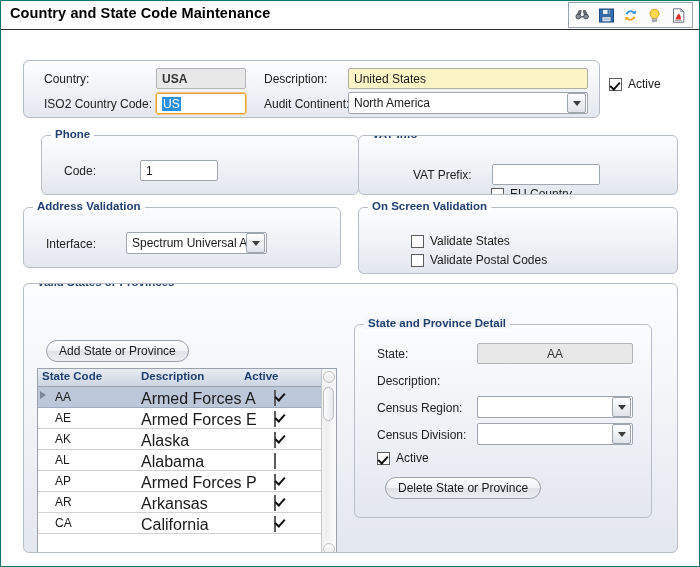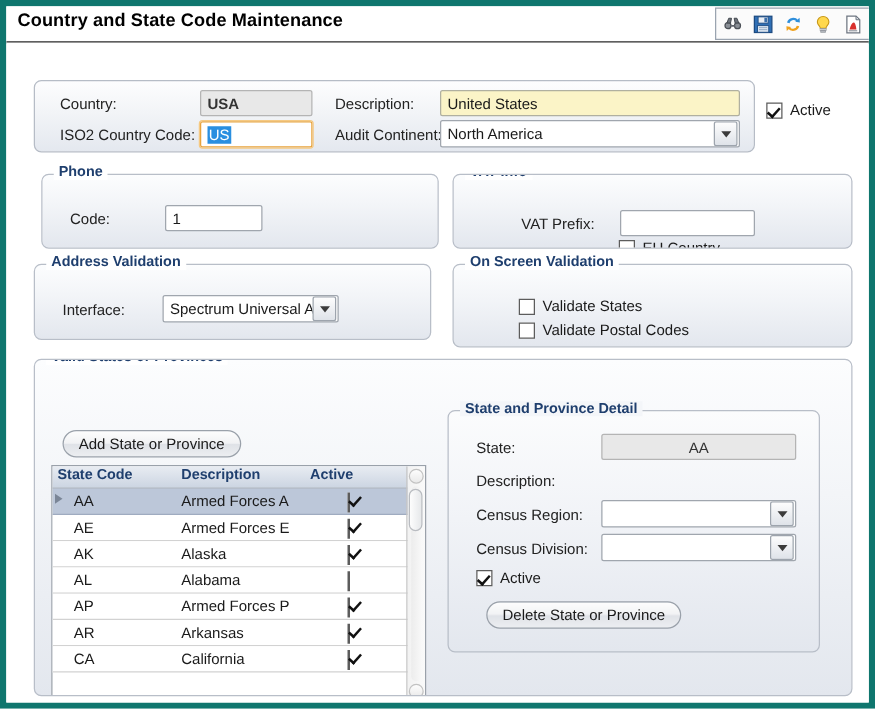--- a/index.html
+++ b/index.html
@@ -8,21 +8,21 @@
     width:700px; height:567px;
     font-family:"Liberation Sans", sans-serif;
     font-size:12px;
     color:#1a1a1a;
     background:#ffffff;
     overflow:hidden;
   }
   .app {
     position:relative;
     width:700px; height:567px;
-    border:5px solid #0f766e;
+    border:1px solid #0f766e;
     background:#ffffff;
     overflow:hidden;
   }
 
   
   .titlebar {
     position:absolute; left:0; top:0; width:698px; height:29px;
     background:#ffffff;
     border-bottom:1px solid #2b2b2b;
   }
@@ -223,21 +223,21 @@
   }
   .row.sel { background:#bcc7d9; border-bottom:1px solid #9fabc0; }
   .row .c-ind {
     position:absolute; left:2px; top:4px;
     width:0;height:0;
     border-top:4px solid transparent;
     border-bottom:4px solid transparent;
     border-left:6px solid #7b8697;
   }
   .row .c-code { position:absolute; left:17px; top:3px; font-size:12px; }
-  .row .c-desc { position:absolute; left:103px; top:3px; font-size:12px; }
+  .row .c-desc { position:absolute; left:103px; top:3px; font-size:16px; }
   .row .c-act  { position:absolute; left:236px; top:4px; }
   .row .box { width:12px;height:12px; }
   .row .box.checked:after { left:2px;top:0px;width:4px;height:8px; }
 
   .vscroll {
     position:absolute;
     width:15px;
     background:linear-gradient(to right,#f2f2f2,#fafafa);
     border-left:1px solid #c6c6c6;
     top:0; right:0; bottom:0;
@@ -337,21 +337,21 @@
             <i></i>
           </span>
       </div>
     </div>
 
     <div class="cb" style="left:608px; top:46px;">
       <span class="box checked"></span>
       <span>Active</span>
     </div>
 
-    <div class="group" style="left:28px; top:104px; width:318px; height:60px;">
+    <div class="group" style="left:40px; top:104px; width:318px; height:60px;">
       <span class="gtitle">Phone</span>
       <div class="lbl" style="left:22px; top:28px;">Code:</div>
       <div class="fld" style="left:98px; top:24px; width:78px;">1</div>
     </div>
 
     <div class="group" style="left:357px; top:104px; width:320px; height:60px; overflow:hidden;">
       <span class="gtitle">VAT Info</span>
       <div class="lbl" style="left:54px; top:32px;">VAT Prefix:</div>
       <div class="fld" style="left:133px; top:28px; width:108px;"></div>
       <div class="cb" style="left:132px; top:51px;">

